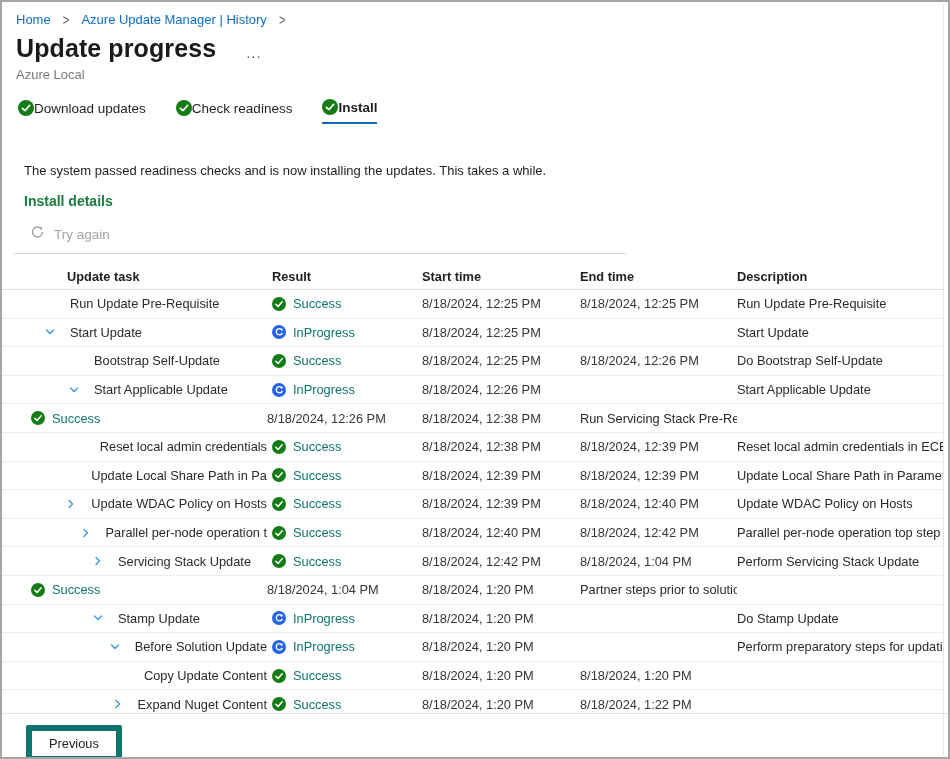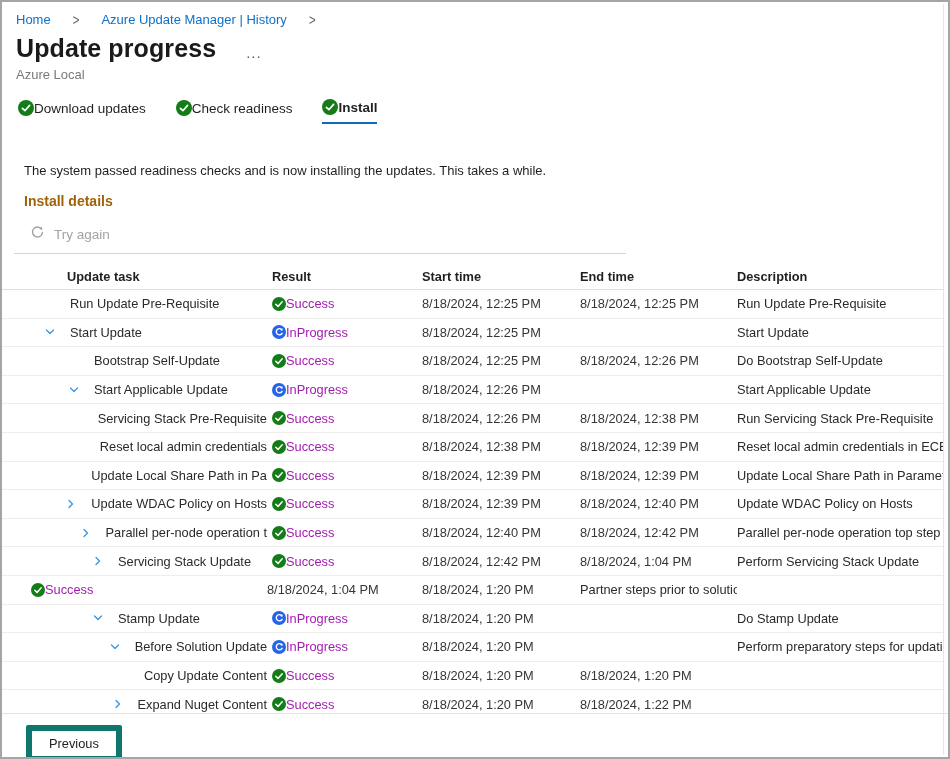--- a/index.html
+++ b/index.html
@@ -7,59 +7,59 @@
   body { font-family: "Liberation Sans", "DejaVu Sans", sans-serif; }
   .window {
     position: relative; width: 950px; height: 759px; margin: 0 auto;
     background: #ffffff; border: 2px solid #a5a5a5; overflow: hidden;
     color: #201f1e;
   }
   
   .right-edge { position: absolute; top: 2px; bottom: 2px; left: 941px; width: 1px; background: #e6e6e6; }
 
   
-  .breadcrumb { padding: 10px 0 0 14px; font-size: 13px; display: flex; align-items: center; gap: 22px; }
+  .breadcrumb { padding: 10px 0 0 14px; font-size: 13px; display: flex; align-items: center; gap: 12px; }
   .crumb-link { color: #0e6fc8; cursor: pointer; text-decoration: none; }
   .crumb-sep { color: #616160; font-size: 11.5px; transform: scaleY(1.25); display:inline-block; }
 
   
   .title-row { margin: 7px 0 0 14px; display: flex; align-items: center; }
   .page-title { font-size: 25px; font-weight: bold; color: #1a1a19; letter-spacing: 0.1px; }
   .more-btn { margin-left: 30px; color: #5f5e5c; font-size: 15px; letter-spacing: 1px; cursor: pointer; line-height: 10px; padding-top: 8px;}
   .subtitle { margin: 4px 0 0 14px; font-size: 13px; color: #7b7975; }
 
   
   .steps { margin: 17px 0 0 16px; display: flex; gap: 30px; }
   .step { display: flex; align-items: center; gap: 0; padding-bottom: 7px; font-size: 13.5px; color: #201f1e; cursor: pointer; }
   .step.active { font-weight: bold; border-bottom: 2.5px solid #0f6cbd; }
   .step svg { display: block; }
 
   .message { margin: 39px 0 0 22px; font-size: 13px; color: #201f1e; }
-  .section-title { margin: 15px 16px 0 22px; font-size: 14px; font-weight: bold; color: #a16207; }
+  .section-title { margin: 15px 16px 0 22px; font-size: 14px; font-weight: bold; color: #15803d; }
 
   
   .toolbar { margin: 15px 0 0 28px; display: flex; align-items: center; gap: 9px; height: 20px; }
   .toolbar .tb-label { font-size: 13.5px; color: #a5a3a1; }
   .toolbar-divider { margin: 9px 0 0 12px; width: 612px; height: 1px; background: #d6d4d2; }
 
   
   .grid { width: 941px; }
   .gr { display: grid; grid-template-columns: 241px 155px 158px 157px 1fr; align-items: center; padding-left: 24px; }
   .thead { margin-top: 10px; height: 26px; border-bottom: 1px solid #e1dfdd; font-size: 12.8px; font-weight: bold; color: #201f1e; }
   .th-task { padding-left: 41px; }
   .th-result { padding-left: 5px; }
   .rows { }
   .row { height: 28.6px; border-bottom: 1px solid #efedec; font-size: 12.8px; color: #373635; background: #fff; }
   .row.hl { background: #f7f7f7; }
   .cell { overflow: hidden; white-space: nowrap; }
   .task { display: flex; align-items: center; }
   .task-label { color: #2b2a29; }
   .chev { width: 26px; min-width: 26px; display: inline-flex; align-items: center; justify-content: flex-start; cursor: pointer; }
   .chev svg { display: block; }
-  .result { display: flex; align-items: center; padding-left: 5px; color: #a21caf; }
+  .result { display: flex; align-items: center; gap: 7px; padding-left: 5px; color: #0f766e; }
   .result svg { display: block; }
   .desc { padding-right: 6px; color: #2b2a29; }
 
   
   .footer { position: absolute; left: 0; right: 0; bottom: 0; height: 44px; background: #fff; border-top: 1px solid #e3e2e0; }
   .prev-btn {
     margin: 11px 0 0 24px; display: inline-block; background: #fff;
     border: 6px solid #0f766e; border-radius: 2px; padding: 5px 17px;
     font-size: 12.8px; font-family: inherit; color: #242322; cursor: pointer;
   }
@@ -221,25 +221,20 @@
               </svg>
             </span>
       <span>InProgress</span>
     </div>
     <div class="cell">8/18/2024, 12:26 PM</div>
     <div class="cell"></div>
     <div class="cell desc">Start Applicable Update</div>
   </div>
 
   <div class="gr row">
-    <div class="cell task">
-      <span class="indent" style="width: 66px;"></span>
-      <span class="chev"></span>
-      <span class="task-label">Servicing Stack Pre-Requisite</span>
-    </div>
     <div class="cell result">
       <span class="status-ic">
               <svg width="14" height="14" viewBox="0 0 14 14">
                 <circle cx="7" cy="7" r="7" fill="#137c17"></circle>
                 <path d="M3.8 7.3 L6 9.4 L10.2 4.7" stroke="#fff" stroke-width="1.5" fill="none" stroke-linecap="round" stroke-linejoin="round"></path>
               </svg>
             </span>
       <span>Success</span>
     </div>
     <div class="cell">8/18/2024, 12:26 PM</div>

